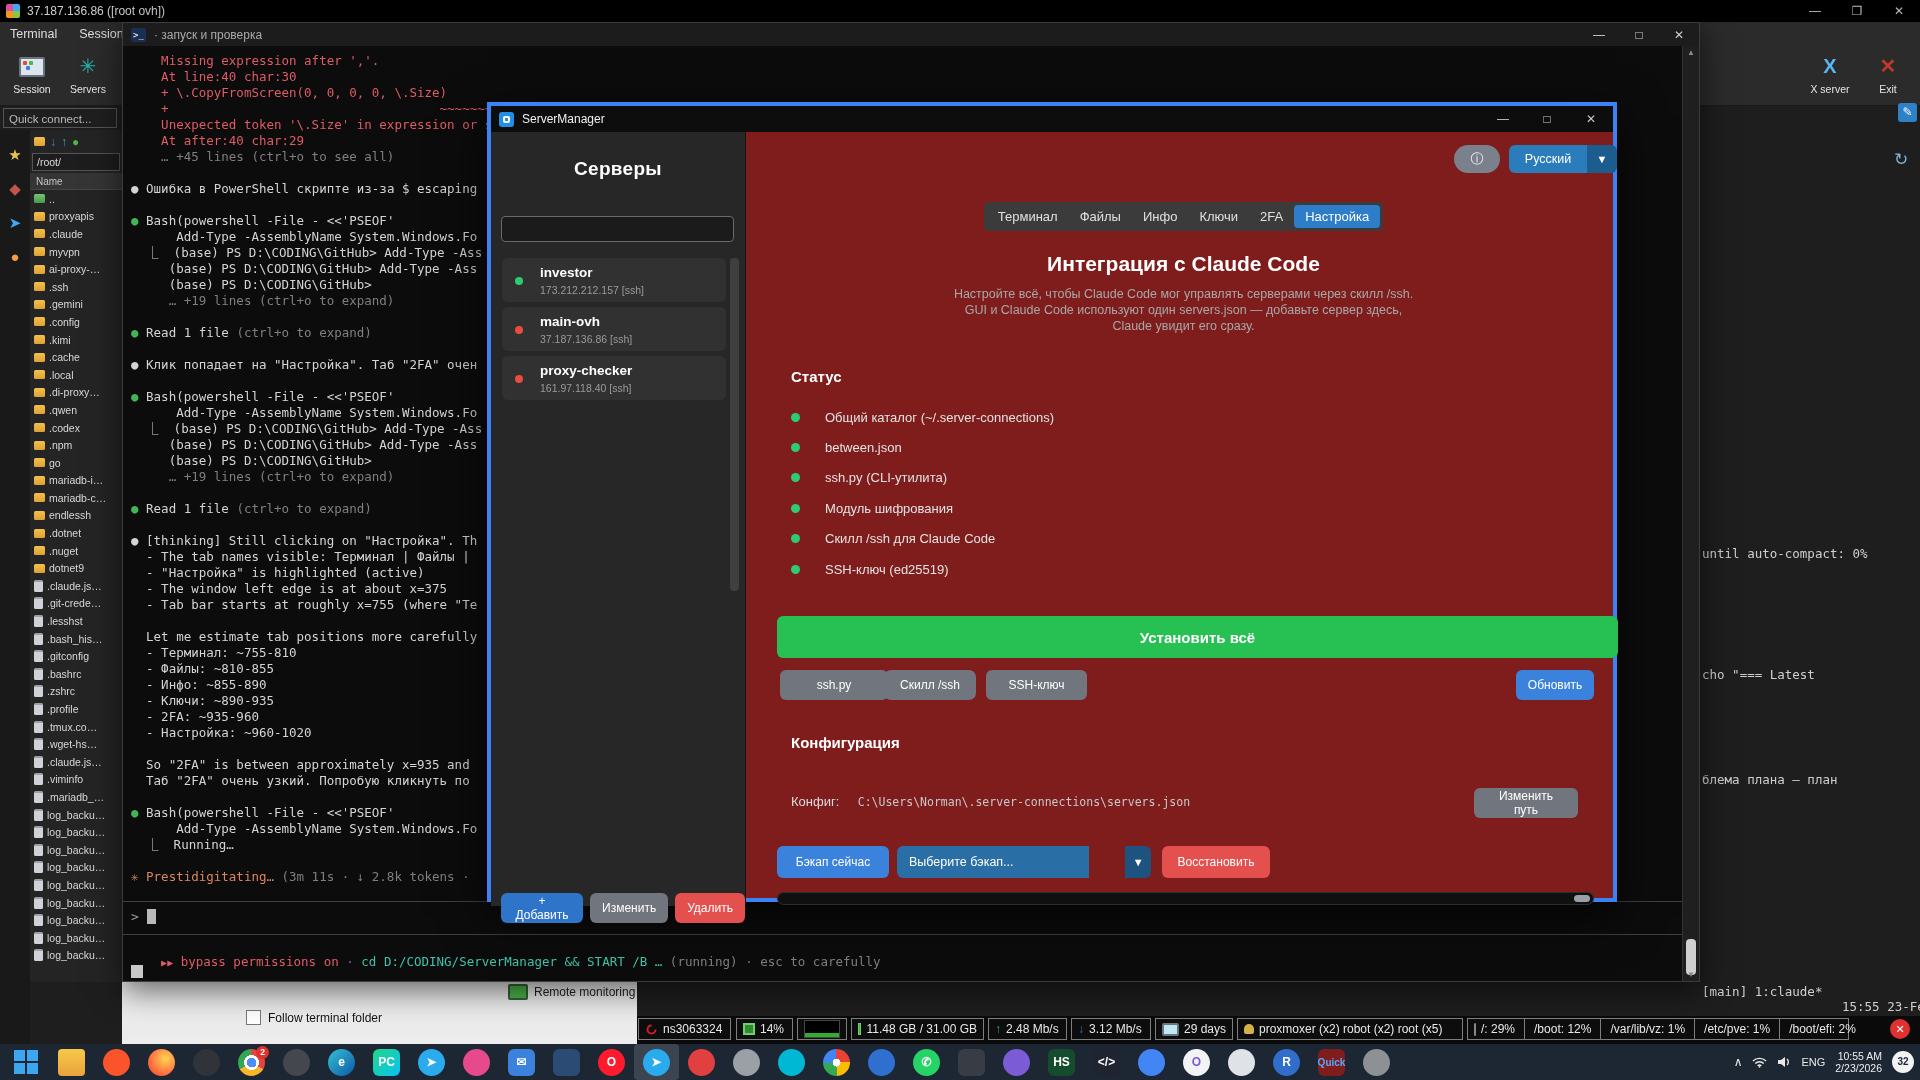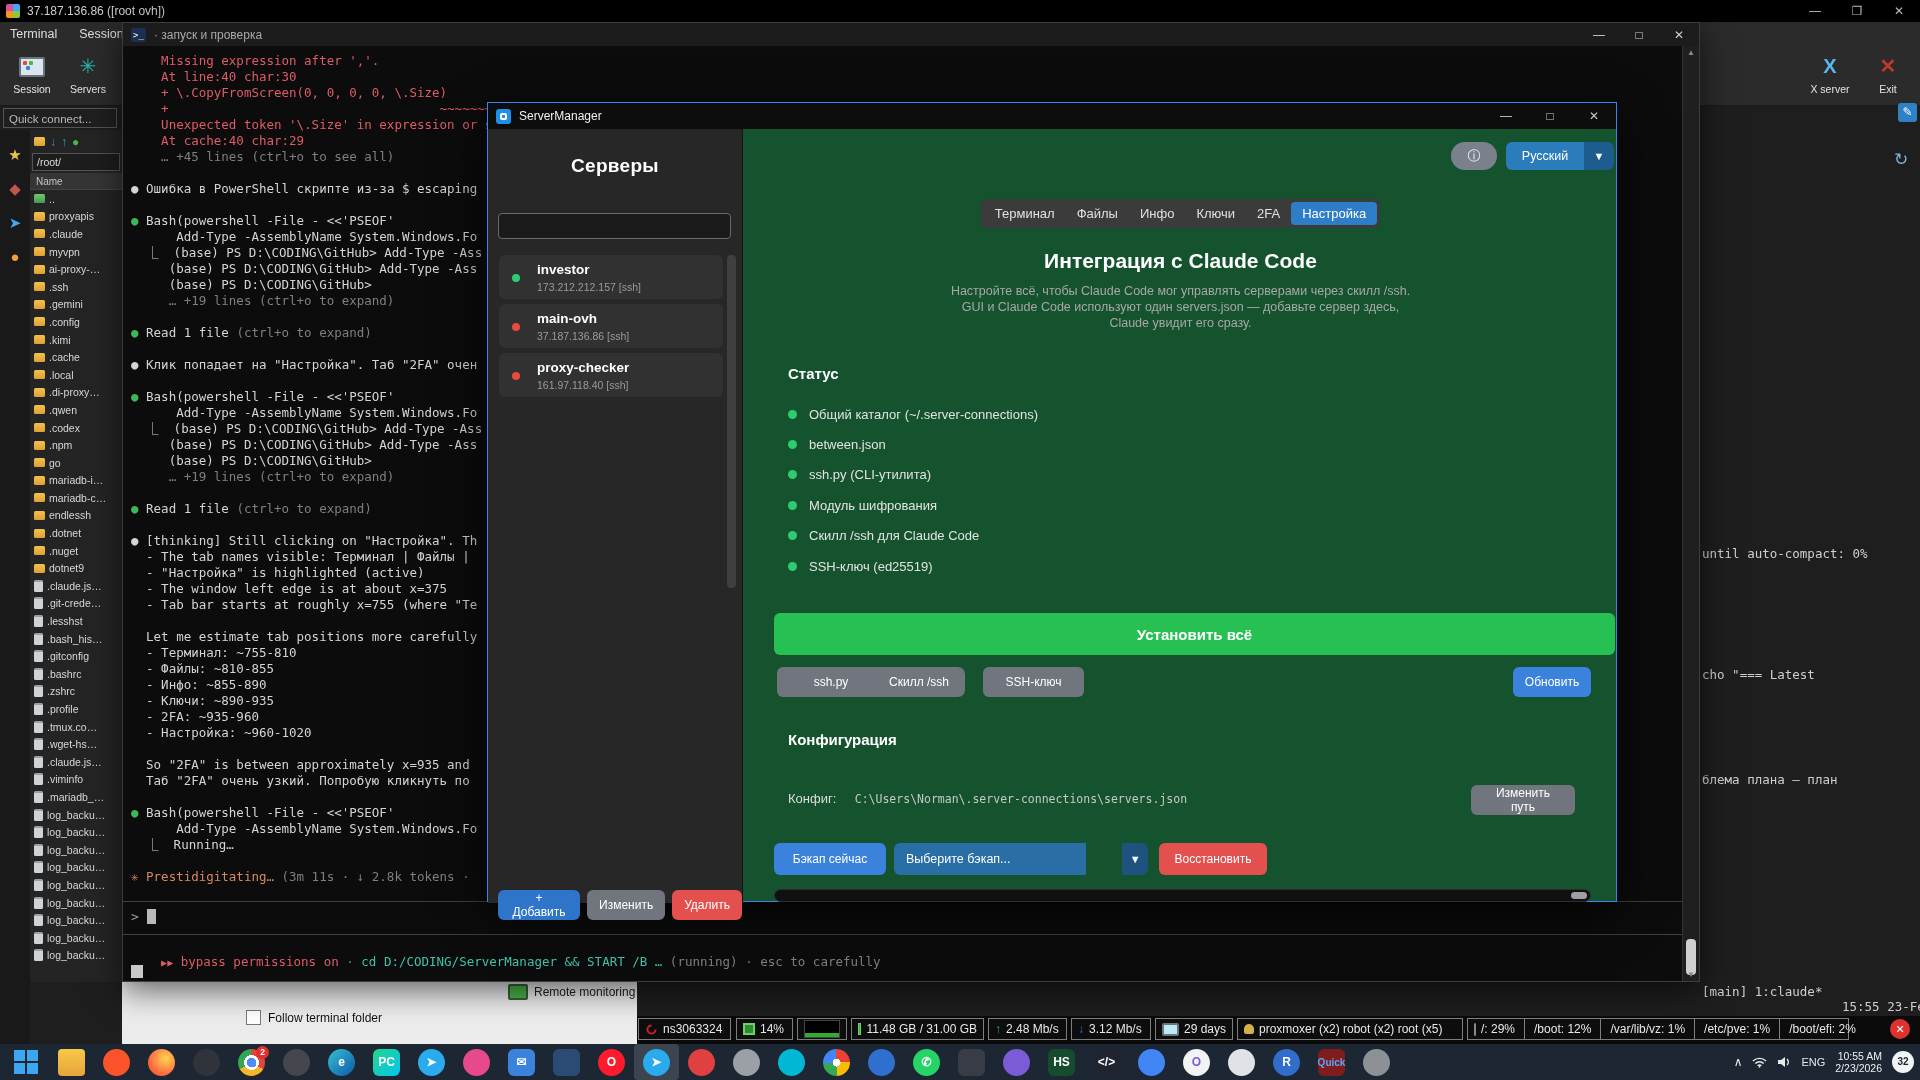--- a/index.html
+++ b/index.html
@@ -55,21 +55,21 @@
   .c-r{color:#df5b66}.c-w{color:#d4d4d4}.c-g{color:#7f7f7f}.c-gr{color:#41b658}.c-o{color:#d9875f}.c-t{color:#3fc3ad}
   #inputbox{left:0px;top:878px;width:1562px;height:32px;border-top:1px solid #3f3f3f;border-bottom:1px solid #3f3f3f;}
   #inputbox .pr{position:absolute;left:8px;top:7px;color:#9a9a9a;font-family:"DejaVu Sans Mono",monospace;font-size:13px;}
   #inputbox .cur{position:absolute;left:24px;top:7px;width:9px;height:15px;background:#b9b9b9;}
   #bypassline{left:8px;top:916px;font-family:"DejaVu Sans Mono",monospace;font-size:12.5px;white-space:pre;}
   #botcursor{left:8px;top:942px;width:12px;height:13px;background:#c8c8c8;}
   #termscroll{right:0;top:23px;width:16px;height:935px;background:#1f1f1f;border-left:1px solid #333;}
   #termscroll .ar{position:absolute;width:16px;text-align:center;color:#8a8a8a;font-size:8px;}
   #termscroll .thumb{position:absolute;left:3px;width:10px;height:36px;border-radius:4px;background:#d0d0d0;top:893px;}
   
-  #smwin{left:487px;top:102px;width:1130px;height:800px;background:#14532d;border:1px solid #3b82f6;box-shadow:0 14px 44px rgba(0,0,0,.75);box-sizing:border-box;}
+  #smwin{left:487px;top:102px;width:1130px;height:800px;background:#7f1d1d;border:4px solid #3b82f6;box-shadow:0 14px 44px rgba(0,0,0,.75);box-sizing:border-box;}
   #smtitle{left:0;top:0;width:100%;height:26px;background:#0d0d0d;display:flex;align-items:center;color:#f0f0f0;font-size:12px;}
   #smtitle .smic{width:15px;height:15px;border-radius:3px;background:#1f8fe8;margin:0 8px;position:relative;}
   #smtitle .smic::after{content:"";position:absolute;left:4px;top:4px;width:7px;height:7px;border:2px solid #fff;border-radius:2px;box-sizing:border-box;}
   #smtitle .wctl{margin-left:auto;display:flex;}
   #smtitle .wctl span{width:44px;text-align:center;color:#c9c9c9;font-size:12px;}
   #smleft{left:0;top:26px;width:255px;height:774px;background:#272727;border-right:1px solid #151515;box-sizing:border-box;}
   #smleft h2{margin:26px 0 0;text-align:center;color:#fff;font-size:19px;letter-spacing:.3px;}
   #smsearch{position:absolute;left:10px;top:84px;width:233px;height:26px;background:#1b1b1b;border:1px solid #6a6a6a;border-radius:4px;box-sizing:border-box;}
   #smservers{position:absolute;left:11px;top:126px;width:224px;}
   .scard{position:relative;height:44px;background:#313131;border-radius:6px;margin-bottom:5px;}
@@ -89,26 +89,26 @@
   #smtabs{left:255px;top:96px;width:875px;text-align:center;}
   #smtabs .wrap{display:inline-flex;background:#3b3b3b;border-radius:5px;padding:3px;}
   .tab{padding:4px 11px;color:#e0e0e0;font-size:13px;border-radius:4px;}
   .tab.active{background:#2e7dc8;color:#fff;}
   #smh1{left:255px;top:146px;width:875px;text-align:center;color:#fff;font-size:21px;font-weight:bold;}
   #smsub{left:255px;top:180px;width:875px;text-align:center;color:#a8a8a8;font-size:12.5px;line-height:16px;}
   #smstatus-h{left:300px;top:262px;color:#fff;font-size:15px;font-weight:bold;}
   #smstatus{left:300px;top:296px;}
   .sitem{height:30.4px;display:flex;align-items:center;gap:12px;}
   .sitem .gd{width:9px;height:9px;border-radius:50%;background:#2ecc71;flex:none;}
-  .sitem .tx{color:#e3e3e3;font-size:13px;}
+  .sitem .tx{color:#e3e3e3;font-size:13px;margin-left:13px;}
   #sminstall{left:286px;top:510px;width:817px;height:42px;background:#27c053;border-radius:6px;color:#fff;font-weight:bold;font-size:15px;display:flex;align-items:center;justify-content:center;}
   #smrow{left:286px;top:564px;width:817px;height:30px;}
   #smrow .btn{position:absolute;top:0;}
   #b-sshpy{left:3px;width:108px;}
-  #b-skill{left:99px;width:92px;border-radius:7px;}
+  #b-skill{left:107px;width:92px;border-radius:7px;}
   #b-key{left:209px;width:101px;}
   #b-refresh{left:739px;width:78px;}
   #smconf-h{left:300px;top:628px;color:#fff;font-size:15px;font-weight:bold;}
   #smconf-row{left:300px;top:686px;}
   #smconf-row .lbl{color:#ddd;font-size:13px;}
   #smconf-row .path{color:#c8c8c8;font-family:"DejaVu Sans Mono",monospace;font-size:11.5px;margin-left:14px;}
   #b-changepath{left:983px;top:682px;width:104px;}
   #smbackup{left:286px;top:740px;height:32px;}
   #b-backup{position:absolute;left:0;width:112px;height:32px;}
   #smselect{position:absolute;left:120px;width:254px;height:32px;display:flex;gap:36px;}
@@ -402,21 +402,21 @@
       <span>□</span>
       <span>✕</span>
     </span>
   </div>
   <div id="termlines" class="abs">
       <div class="tl"><span class="c-r">    Missing expression after ','.</span></div>
       <div class="tl"><span class="c-r">    At line:40 char:30</span></div>
       <div class="tl"><span class="c-r">    + \.CopyFromScreen(0, 0, 0, 0, \.Size)</span></div>
       <div class="tl"><span class="c-r">    +                                    ~~~~~~~</span></div>
       <div class="tl"><span class="c-r">    Unexpected token '\.Size' in expression or statement.</span></div>
-      <div class="tl"><span class="c-r">    At cache:40 char:29</span></div>
+      <div class="tl"><span class="c-r">    At after:40 char:29</span></div>
       <div class="tl"><span class="c-g">    … +45 lines (ctrl+o to see all)</span></div>
       <div class="tl"></div>
       <div class="tl"><span class="c-w">● </span><span class="c-w">Ошибка в PowerShell скрипте из-за $ escaping</span></div>
       <div class="tl"></div>
       <div class="tl"><span class="c-gr">● </span><span class="c-w">Bash(powershell -File - &lt;&lt;'PSEOF'</span></div>
       <div class="tl"><span class="c-w">      Add-Type -AssemblyName System.Windows.Fo</span></div>
       <div class="tl"><span class="c-w">  ⎿  (base) PS D:\CODING\GitHub&gt; Add-Type -Ass</span></div>
       <div class="tl"><span class="c-w">     (base) PS D:\CODING\GitHub&gt; Add-Type -Ass</span></div>
       <div class="tl"><span class="c-w">     (base) PS D:\CODING\GitHub&gt;</span></div>
       <div class="tl"><span class="c-g">     … +19 lines (ctrl+o to expand)</span></div>

